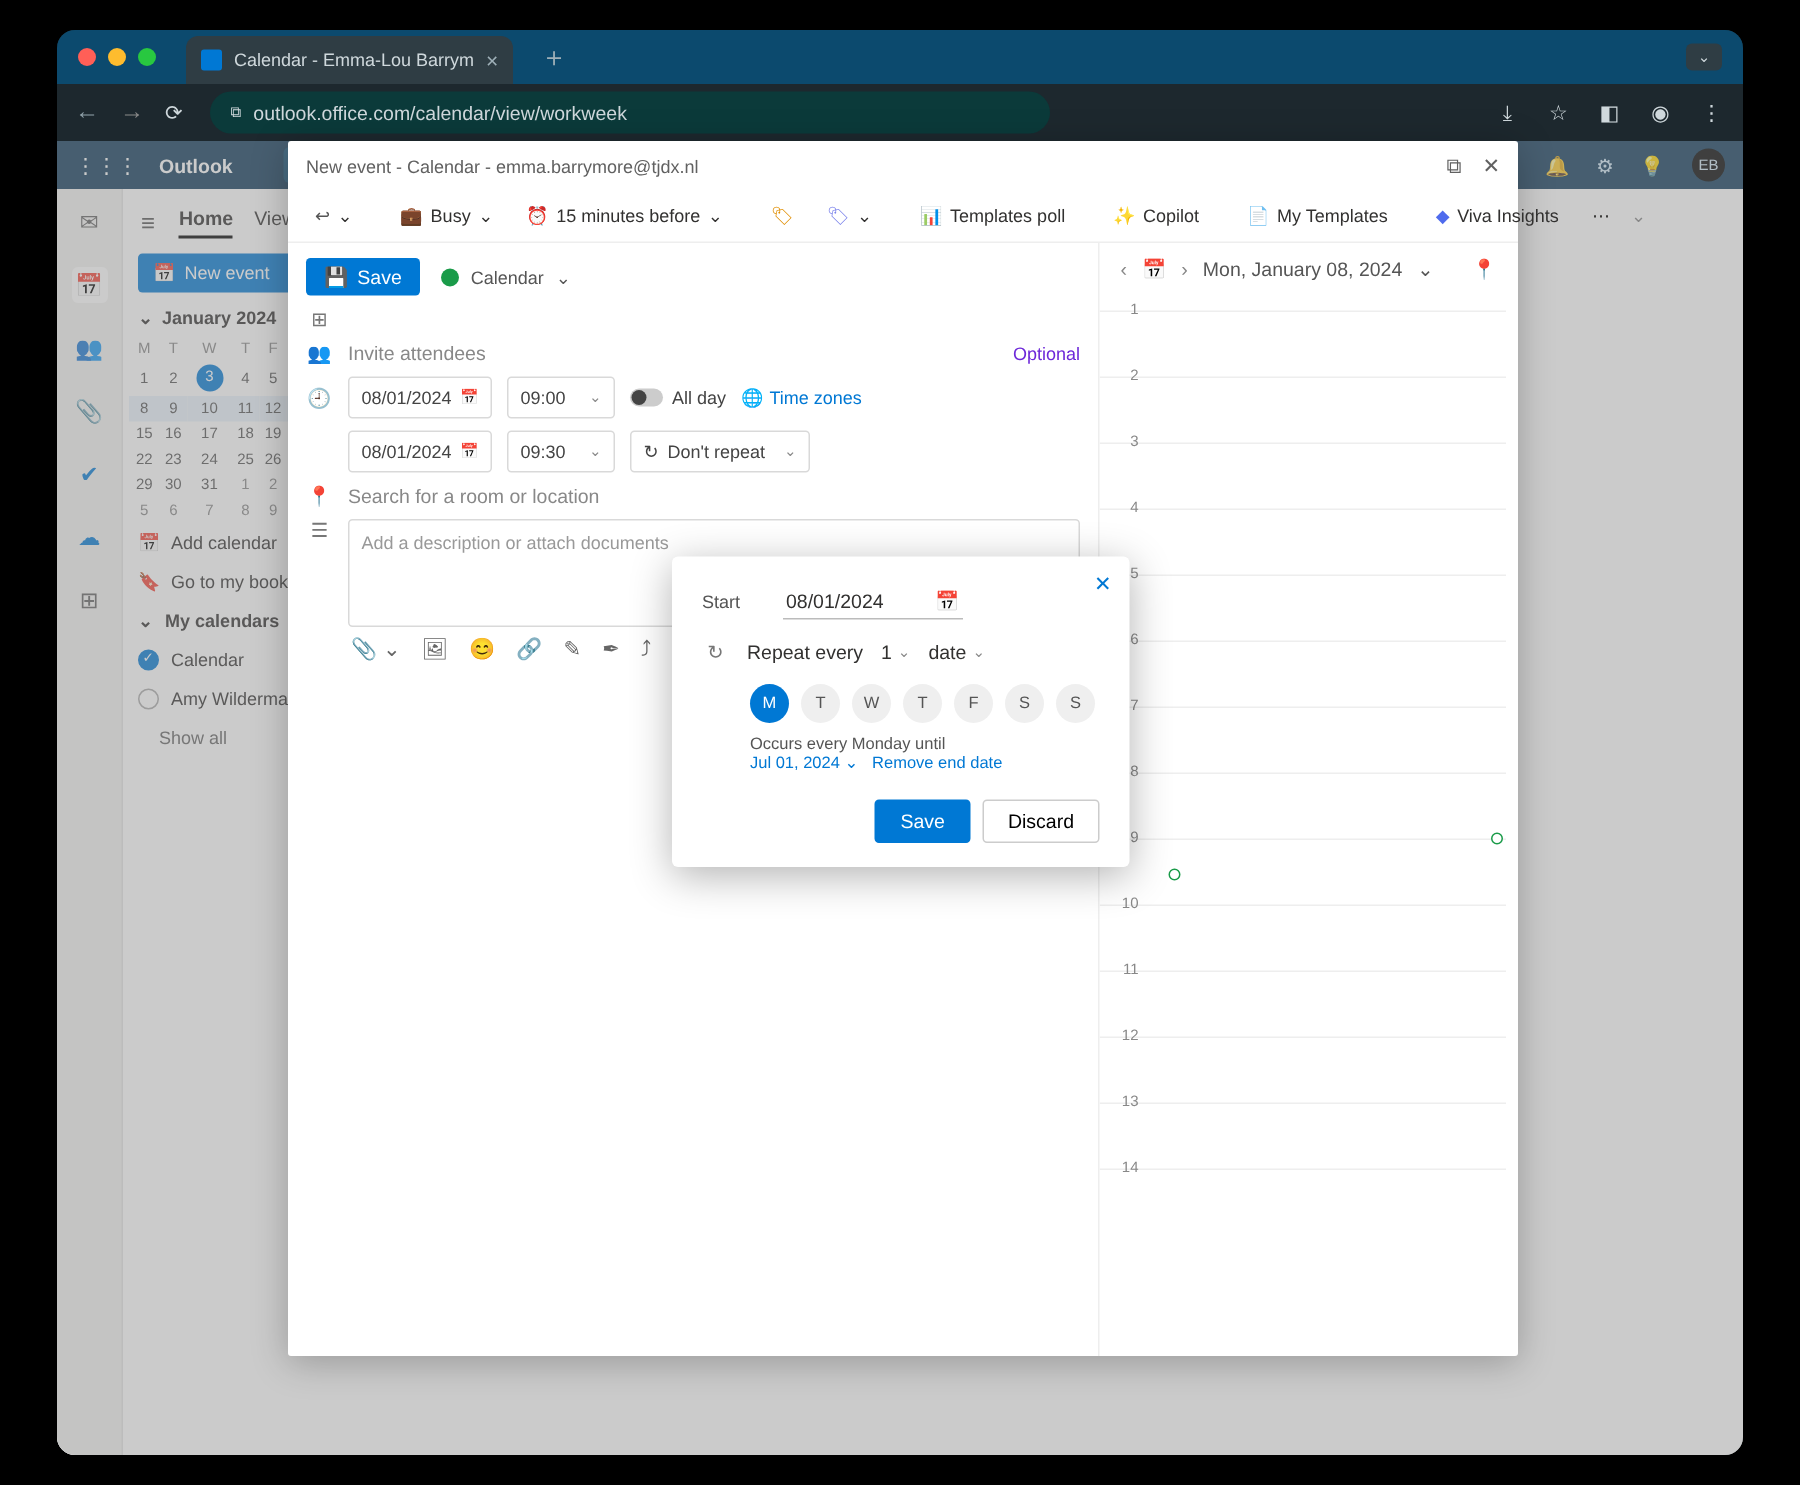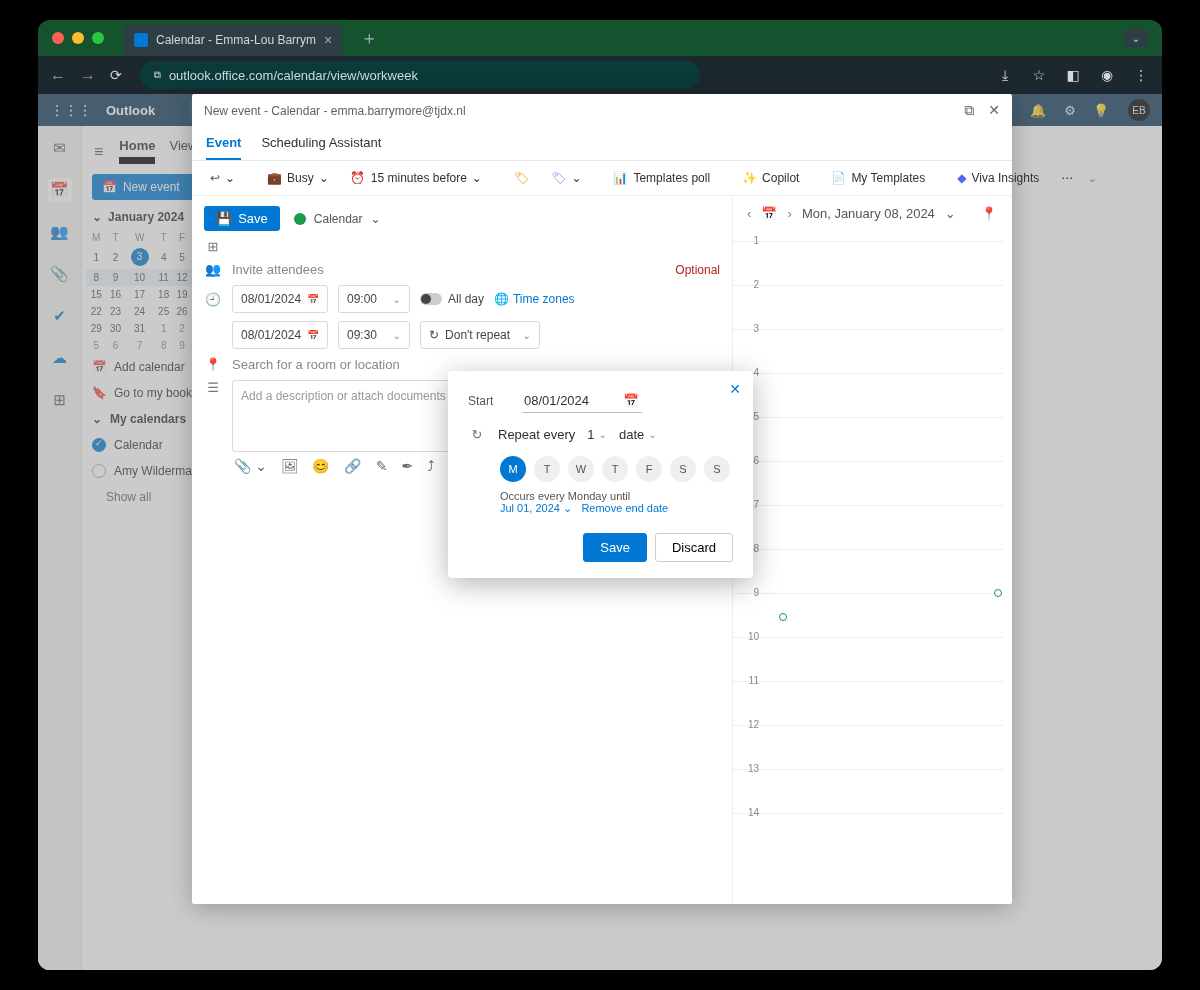--- a/index.html
+++ b/index.html
@@ -1,18 +1,18 @@
 <!DOCTYPE html>
 <html><head>
 <meta charset="utf-8">
 <style>
 * { margin:0; padding:0; box-sizing:border-box; font-family:"Segoe UI",Arial,sans-serif; }
 body { width:1200px; height:990px; background:#000; overflow:hidden; position:relative; }
 .mac-window { position:absolute; top:20px; left:38px; right:38px; bottom:20px; background:#1f2a30; border-radius:12px; overflow:hidden; box-shadow:0 20px 60px rgba(0,0,0,.5); }
-.mac-title { height:36px; background:#14532d; display:flex; align-items:center; padding:0 14px; gap:8px;text-align:right; }
+.mac-title { height:36px; background:#0c4a6e; display:flex; align-items:center; padding:0 14px; gap:8px;text-align:right; }
 .traffic { width:12px; height:12px; border-radius:50%; }
 .tl-r{background:#ff5f57}.tl-y{background:#febc2e}.tl-g{background:#28c840}
 .tab { margin-left:12px; background:#2f3d44; border-radius:8px 8px 0 0; height:32px; align-self:flex-end; display:flex; align-items:center; padding:0 10px; gap:8px; color:#cfd8dc; font-size:12px; }
 .tab-fav{width:14px;height:14px;background:#0078d4;border-radius:2px}
 .tab-close{color:#9fb0b8;font-size:14px}
 .tab-plus{margin-left:10px;color:#9fb0b8;font-size:18px}
 .chrome-menu{margin-left:auto;width:24px;height:18px;background:#2f3d44;border-radius:4px;display:flex;align-items:center;justify-content:center;color:#cfd8dc;font-size:10px}
 .url-bar{height:38px;background:#1d282e;display:flex;align-items:center;padding:0 12px;gap:14px;color:#cfd8dc}
 .url-arrow{font-size:16px;color:#8fa0a8}
 .url-reload{font-size:14px}
@@ -25,21 +25,21 @@
 .search{margin-left:20px;background:#125078;border-radius:4px;height:24px;width:240px;display:flex;align-items:center;padding:0 10px;gap:6px;color:#b9d4e6;font-size:12px}
 .suite-right{margin-left:auto;display:flex;gap:18px;align-items:center;color:#cfe5f4}
 .avatar{width:22px;height:22px;border-radius:50%;background:#000000;display:flex;align-items:center;justify-content:center;font-size:10px}
 .app-body{position:absolute;top:32px;left:0;right:0;bottom:0;display:flex}
 .rail{width:44px;background:#f3f2f1;border-right:1px solid #e3e3e3;display:flex;flex-direction:column;align-items:center;padding-top:10px;gap:18px;color:#616161;font-size:15px}
 .rail-item{width:24px;height:24px;display:flex;align-items:center;justify-content:center;border-radius:4px}
 .rail-item.active{background:#fff;color:#0078d4}
 .left-pane{width:150px;background:#fff;padding:8px 4px;font-size:12px;color:#323130}
 .hamb{display:inline-block;margin:4px 8px;font-size:16px;color:#555}
 .tabstrip{display:flex;gap:14px;margin:4px 8px 6px 8px;font-size:13px}
-.tabstrip .active{font-weight:600;border-bottom:7px solid #000000;padding-bottom:4px}
+.tabstrip .active{font-weight:600;border-bottom:2px solid #000000;padding-bottom:4px}
 .newbtn{margin:4px 6px 10px 6px;background:#0078d4;color:#fff;height:26px;border-radius:3px;display:flex;align-items:center;padding:0 10px;gap:6px;font-size:12px}
 .newbtn .chev{margin-left:auto;border-left:1px solid rgba(255,255,255,.4);padding-left:8px}
 .month-head{display:flex;align-items:center;gap:6px;margin:4px 6px 6px 6px;font-weight:600}
 .mini{width:100%;border-collapse:collapse;font-size:10px;text-align:center;color:#555}
 .mini th{font-weight:400;color:#888;padding:2px}
 .mini td{padding:3px 0}
 .mini .today{background:#0078d4;color:#fff;border-radius:50%;width:18px;height:18px;display:inline-block;line-height:18px}
 .mini .wkrow td{background:#eaf3fb}
 .side-link{display:flex;align-items:center;gap:8px;padding:6px 6px;color:#323130;font-size:12px}
 .side-link .ic{color:#0078d4;width:14px;text-align:center}
@@ -61,21 +61,21 @@
 .ev-main{display:flex;flex:1;overflow:hidden}
 .ev-left{flex:0 0 540px;padding:10px 12px;display:flex;flex-direction:column;gap:8px}
 .save-row{display:flex;align-items:center;gap:14px}
 .save-btn{background:#0078d4;color:#fff;border-radius:3px;padding:5px 12px;display:flex;align-items:center;gap:6px;font-size:13px}
 .cal-pick{display:flex;align-items:center;gap:8px;color:#555;font-size:12px}
 .cal-pick .dot{width:12px;height:12px;border-radius:50%;background:#1a9b49}
 .row{display:flex;align-items:center;gap:10px}
 .row .ic{width:18px;color:#777;text-align:center}
 .title-input{font-size:19px;font-weight:600;color:#333;padding:4px 0}
 .invite-row{display:flex;align-items:center}
-.invite-row .opt{margin-left:auto;color:#b91c1c;font-size:12px}
+.invite-row .opt{margin-left:auto;color:#6d28d9;font-size:12px}
 .fld{border:1px solid #d9d9d9;border-radius:3px;padding:4px 8px;font-size:12px;color:#444;display:flex;align-items:center;gap:6px;height:28px;background:#fff}
 .fld .chev{margin-left:auto;color:#888;font-size:10px}
 .allday{display:flex;align-items:center;gap:6px;font-size:12px;color:#444}
 .allday .sw{width:22px;height:12px;border-radius:6px;background:#ccc;position:relative}
 .allday .sw:after{content:"";position:absolute;left:1px;top:1px;width:10px;height:10px;border-radius:50%;background:#444}
 .tz{color:#0078d4;font-size:12px;display:flex;gap:4px;align-items:center}
 .desc-box{border:1px solid #d9d9d9;border-radius:3px;height:72px;padding:8px;color:#999;font-size:12px}
 .desc-tools{display:flex;gap:14px;padding:6px 2px;color:#666;font-size:14px}
 .ev-right{flex:1;border-left:1px solid #eee;display:flex;flex-direction:column}
 .ev-day-head{display:flex;align-items:center;gap:10px;padding:10px 14px;color:#555;font-size:13px}
@@ -284,24 +284,20 @@
     <div class="dim-overlay"></div>
 
     <div class="event-modal">
       <div class="ev-title">
         <span>New event - Calendar - emma.barrymore@tjdx.nl</span>
         <div class="win-icons">
           <span>⧉</span>
           <span>✕</span>
         </div>
       </div>
-      <div class="ev-tabs">
-        <span class="act">Event</span>
-        <span>Scheduling Assistant</span>
-      </div>
       <div class="ev-ribbon">
         <span class="rb">
             <span class="ic">↩︎</span>
             <span class="chev">⌄</span>
           </span>
         <span class="rb-sep"></span>
         <span class="rb">
             <span class="ic">💼</span>
             <span>Busy</span>
             <span class="chev">⌄</span>

